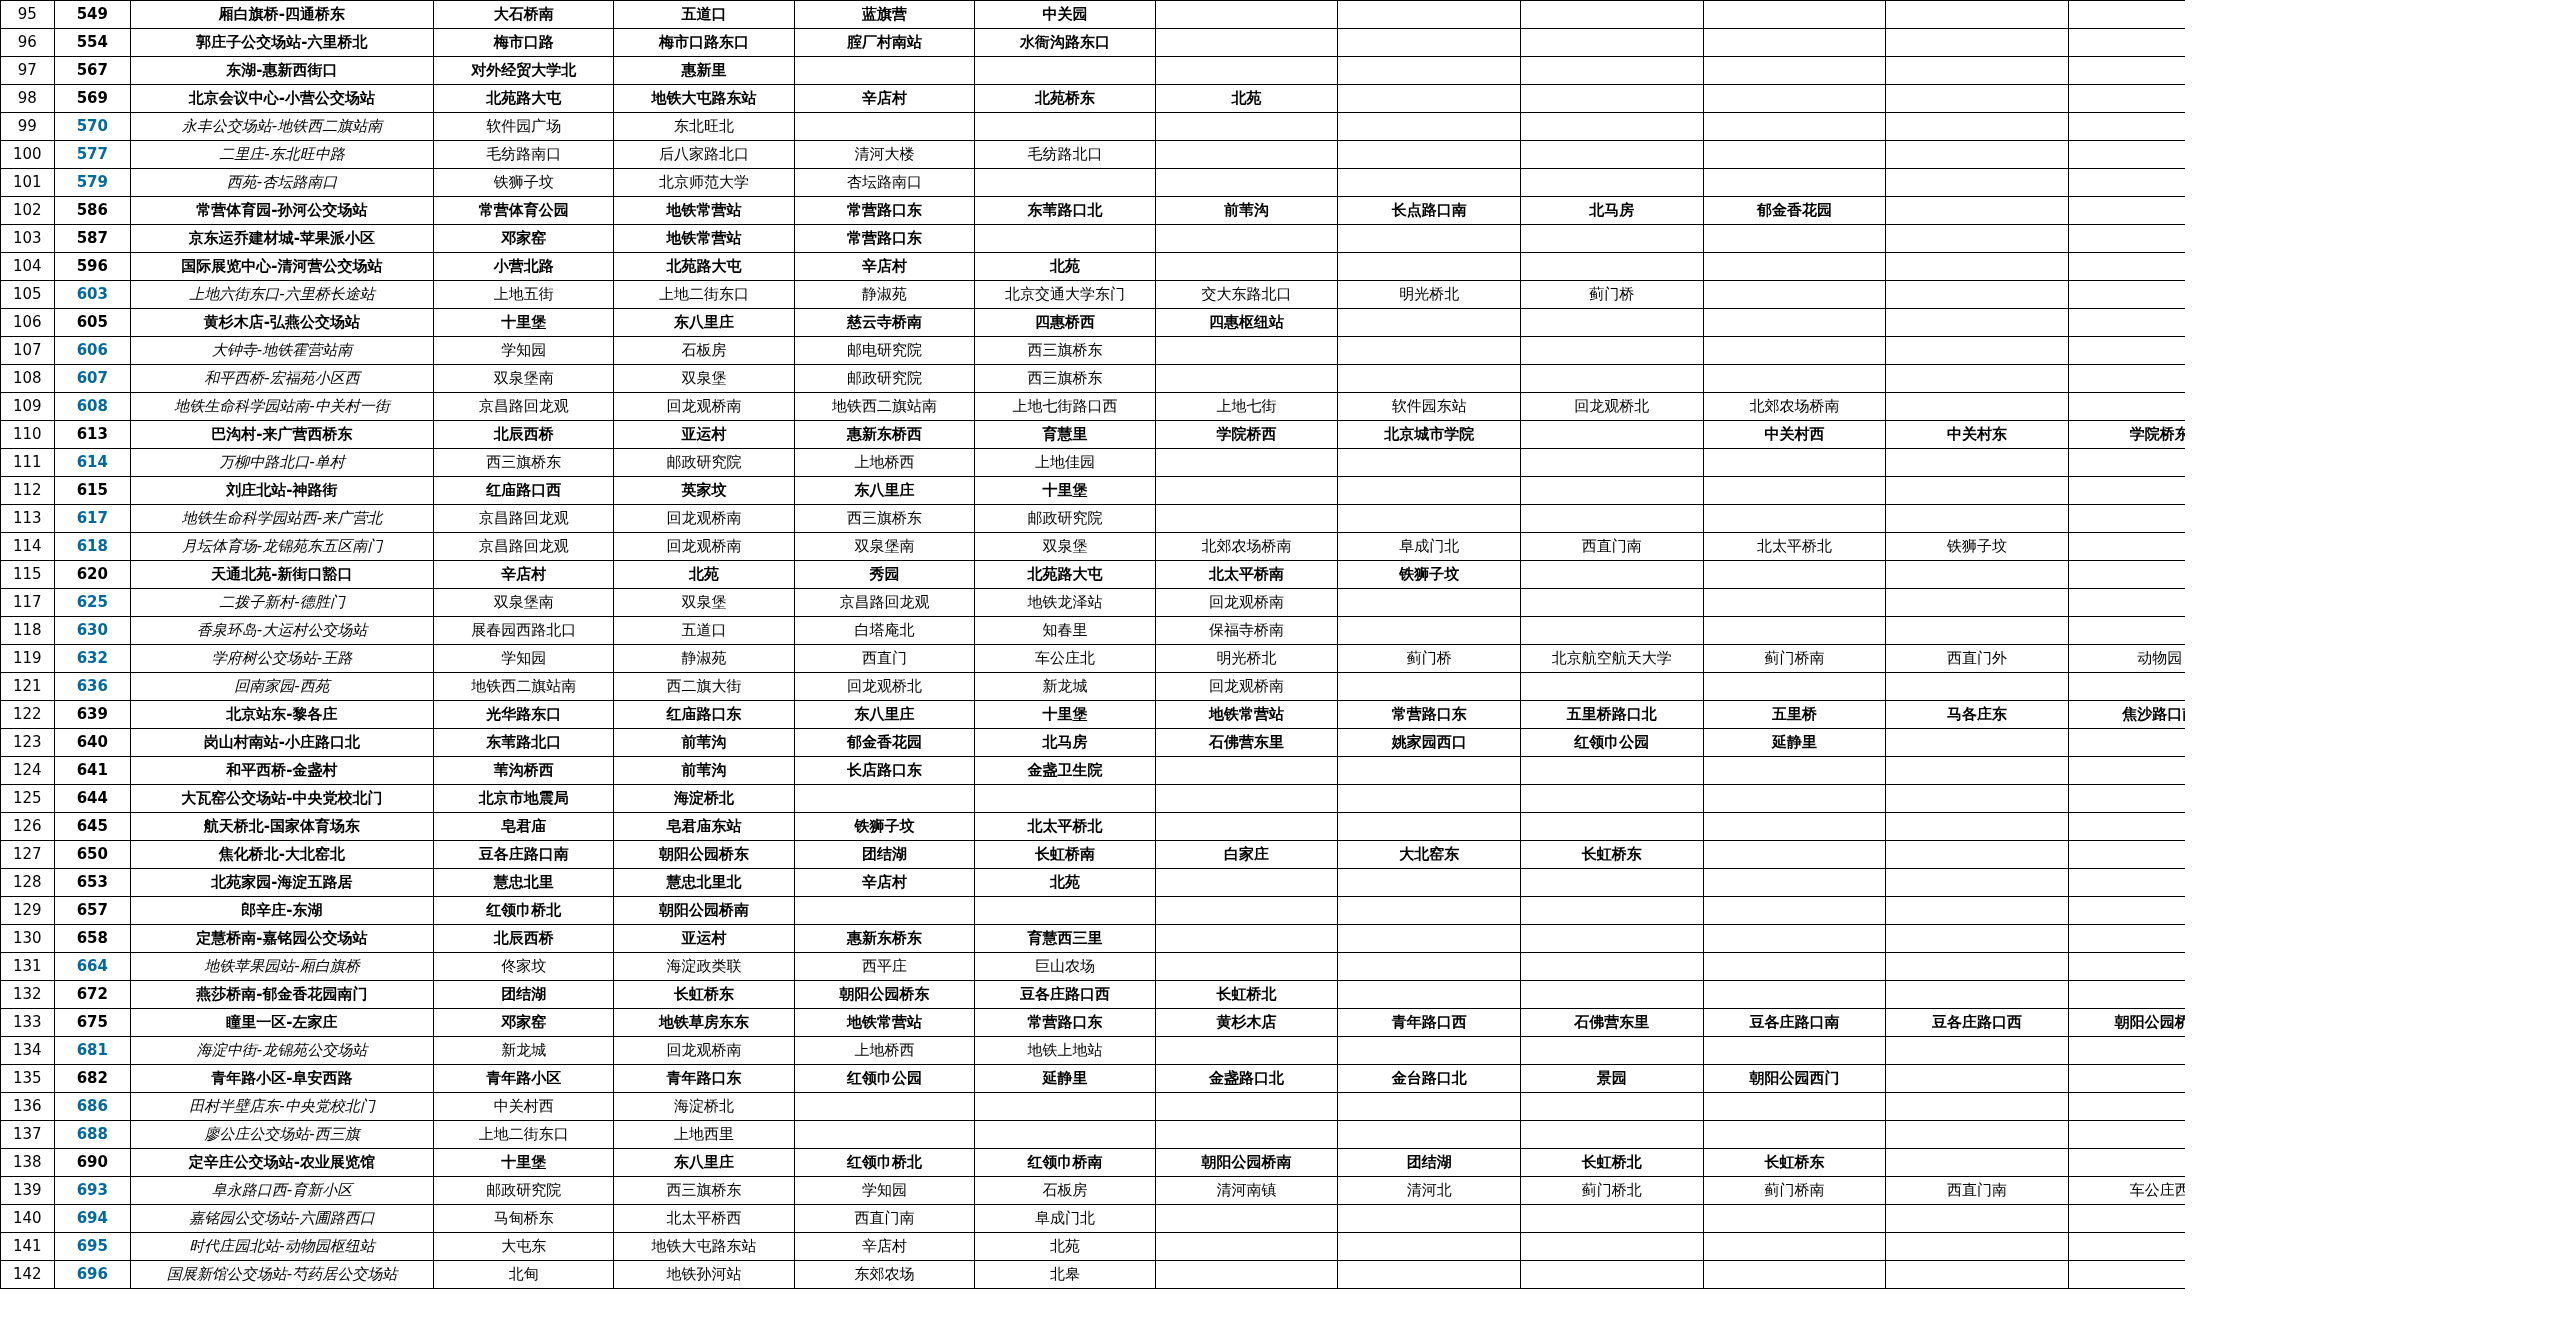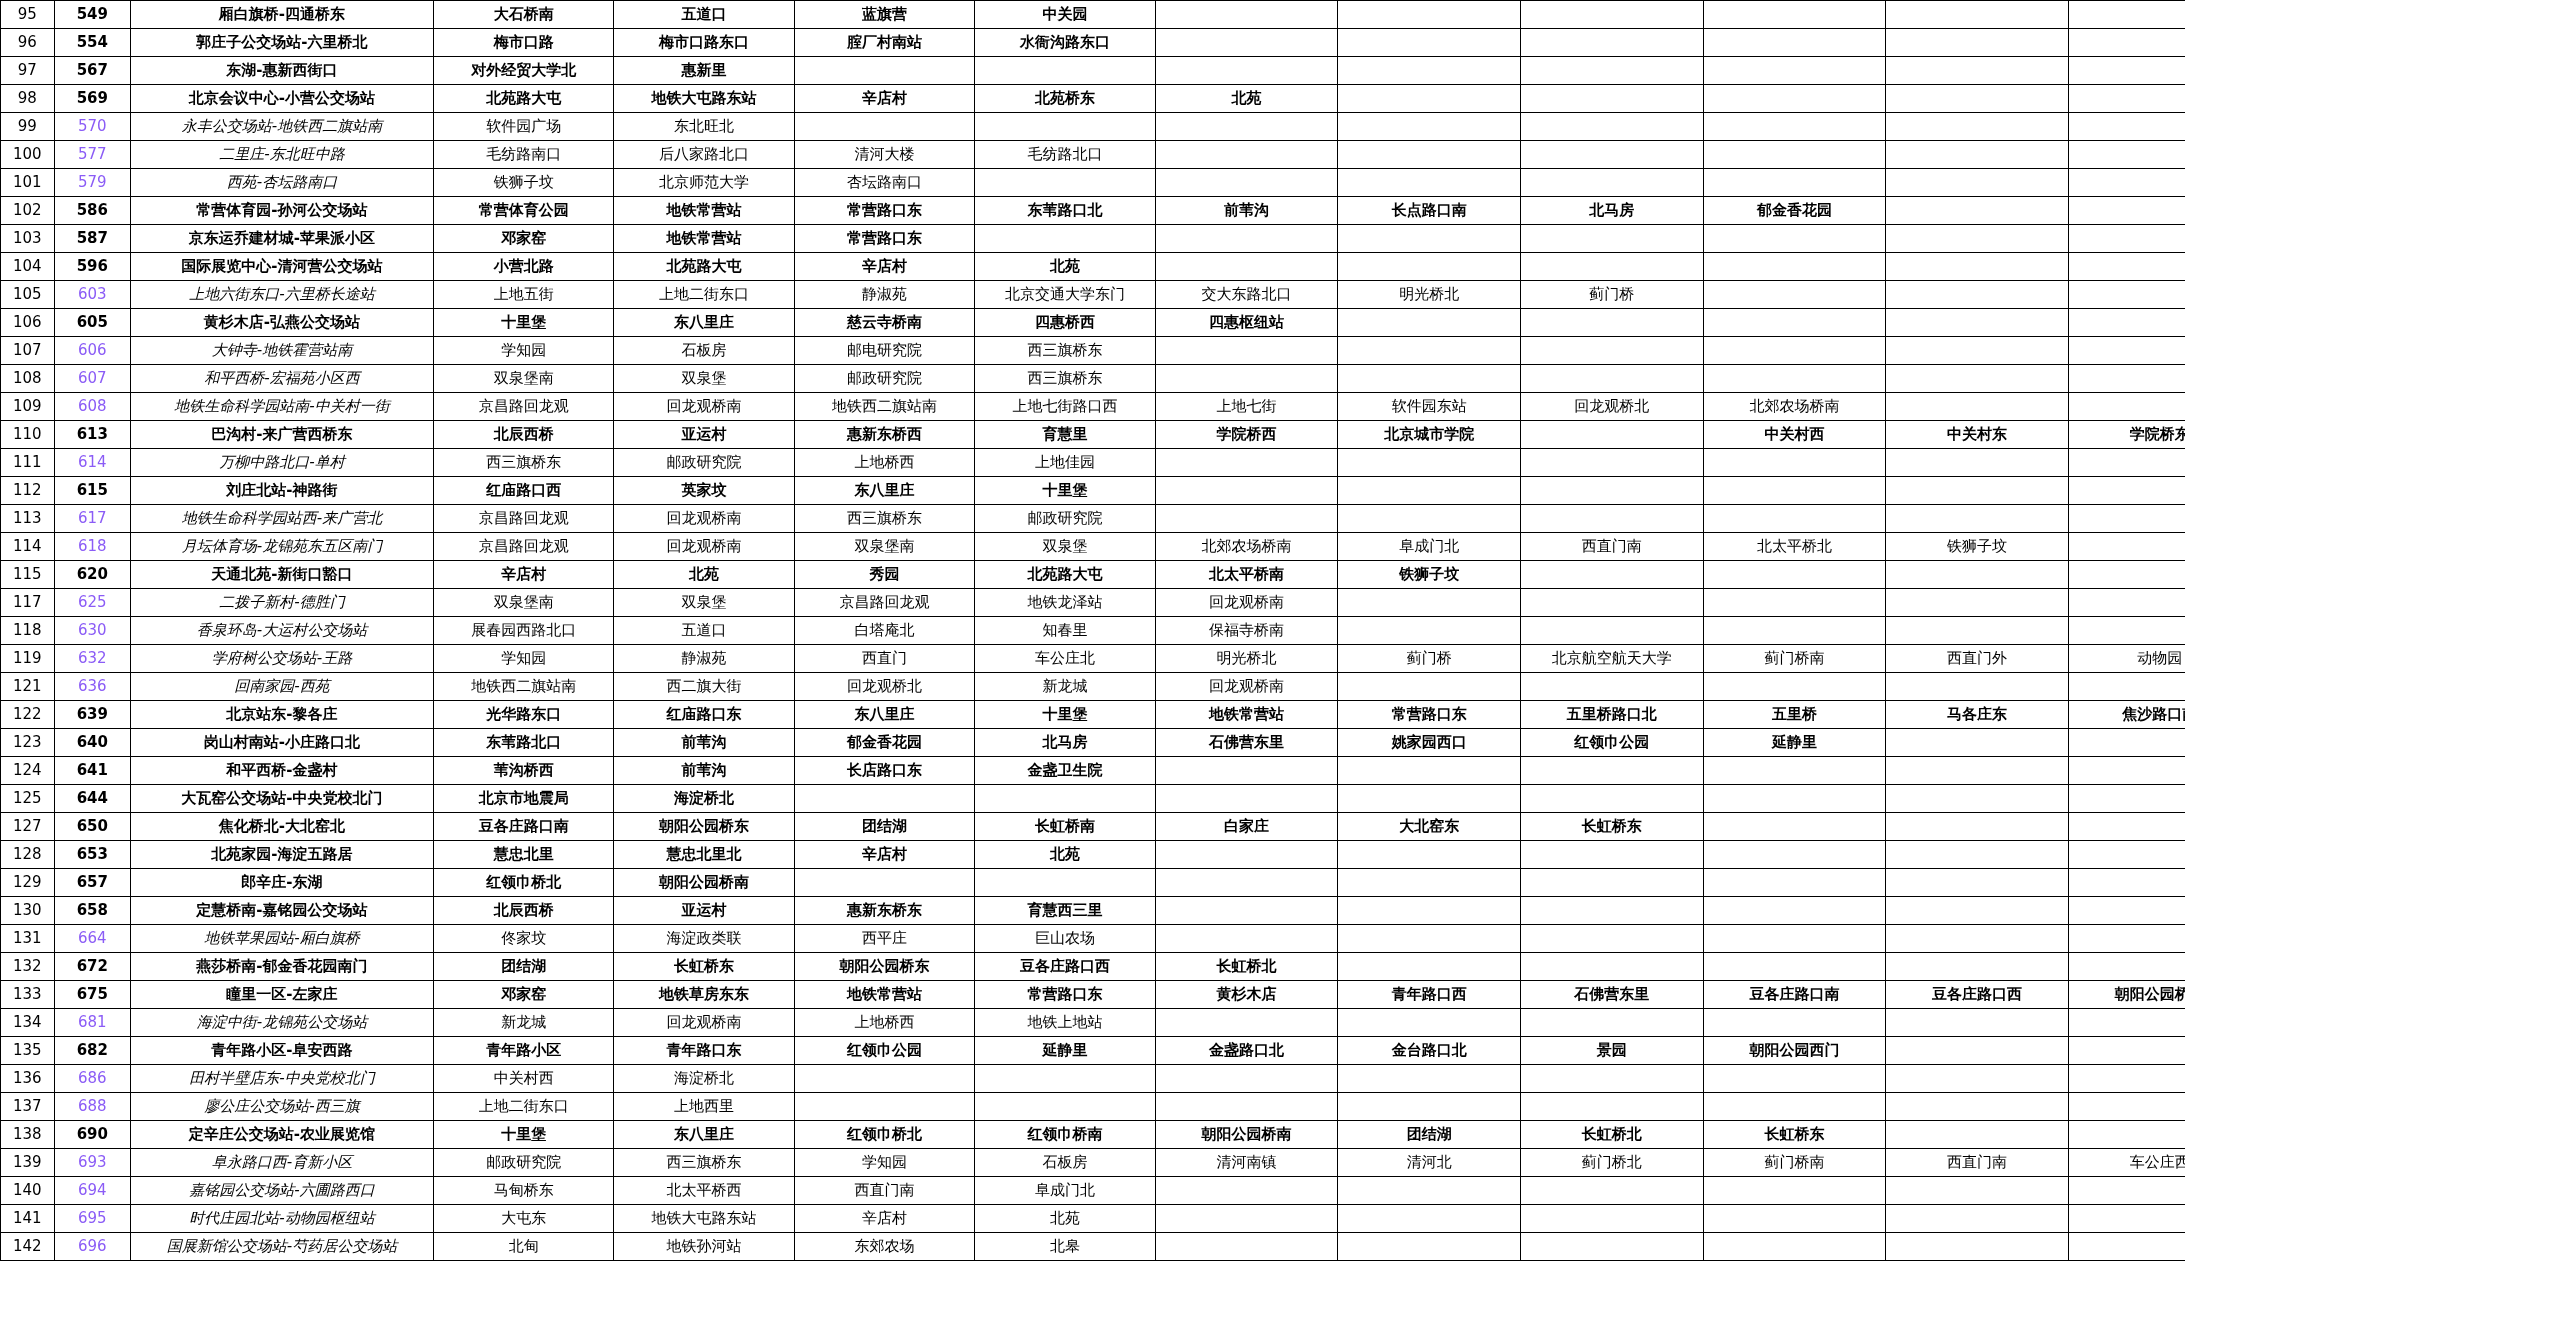--- a/index.html
+++ b/index.html
@@ -39,21 +39,21 @@
   
   col.c-idx   { width: 50px; }
   col.c-num   { width: 71px; }
   col.c-route { width: 282px; }
   col.c-st    { width: 168px; }
   col.c-wide  { width: 170px; }
   col.c-last  { width: 151px; }
 
   .idx { font-size: 16px; }
   .num-bold { font-weight: bold; font-size: 16px; }
-  .num-light { font-weight: normal; font-size: 13.6px; color: #8b5cf6; }
+  .num-light { font-weight: bold; font-size: 13.6px; color: #0369a1; }
   .route-bold { font-weight: bold; font-size: 16px; }
   .route-light { font-weight: normal; font-size: 14.4px; font-style: italic; }
   .stn { font-size: 14.4px; }
   .stn-bold { font-size: 15px; font-weight: bold; }
 </style>
 </head>
 <body>
 
 <div id="sheet">
   <table class="grid">
@@ -562,20 +562,37 @@
           <td class="stn-bold blank-cell"></td>
           <td class="stn-bold blank-cell"></td>
           <td class="stn-bold blank-cell"></td>
           <td class="stn-bold blank-cell"></td>
           <td class="stn-bold blank-cell"></td>
           <td class="stn-bold blank-cell"></td>
           <td class="stn-bold blank-cell"></td>
           <td class="stn-bold blank-cell"></td>
         </tr>
         <tr>
+          <td class="idx">126</td>
+          <td class="num-bold">645</td>
+          <td class="route-bold">航天桥北-国家体育场东</td>
+          <td class="stn-bold">皂君庙</td>
+          <td class="stn-bold">皂君庙东站</td>
+          <td class="stn-bold">铁狮子坟</td>
+          <td class="stn-bold">北太平桥北</td>
+          <td class="stn-bold blank-cell"></td>
+          <td class="stn-bold blank-cell"></td>
+          <td class="stn-bold blank-cell"></td>
+          <td class="stn-bold blank-cell"></td>
+          <td class="stn-bold blank-cell"></td>
+          <td class="stn-bold blank-cell"></td>
+          <td class="stn-bold blank-cell"></td>
+          <td class="stn-bold blank-cell"></td>
+        </tr>
+        <tr>
           <td class="idx">127</td>
           <td class="num-bold">650</td>
           <td class="route-bold">焦化桥北-大北窑北</td>
           <td class="stn-bold">豆各庄路口南</td>
           <td class="stn-bold">朝阳公园桥东</td>
           <td class="stn-bold">团结湖</td>
           <td class="stn-bold">长虹桥南</td>
           <td class="stn-bold">白家庄</td>
           <td class="stn-bold">大北窑东</td>
           <td class="stn-bold">长虹桥东</td>

